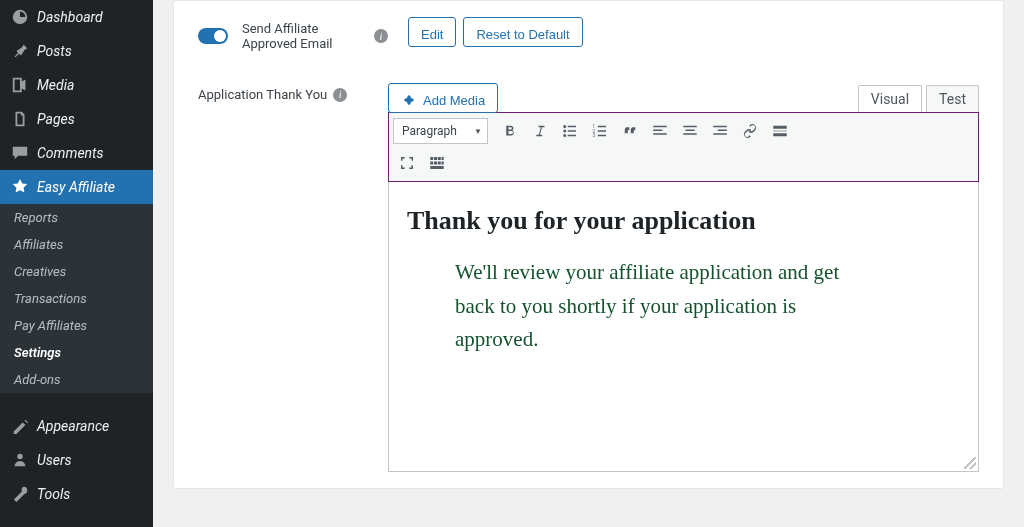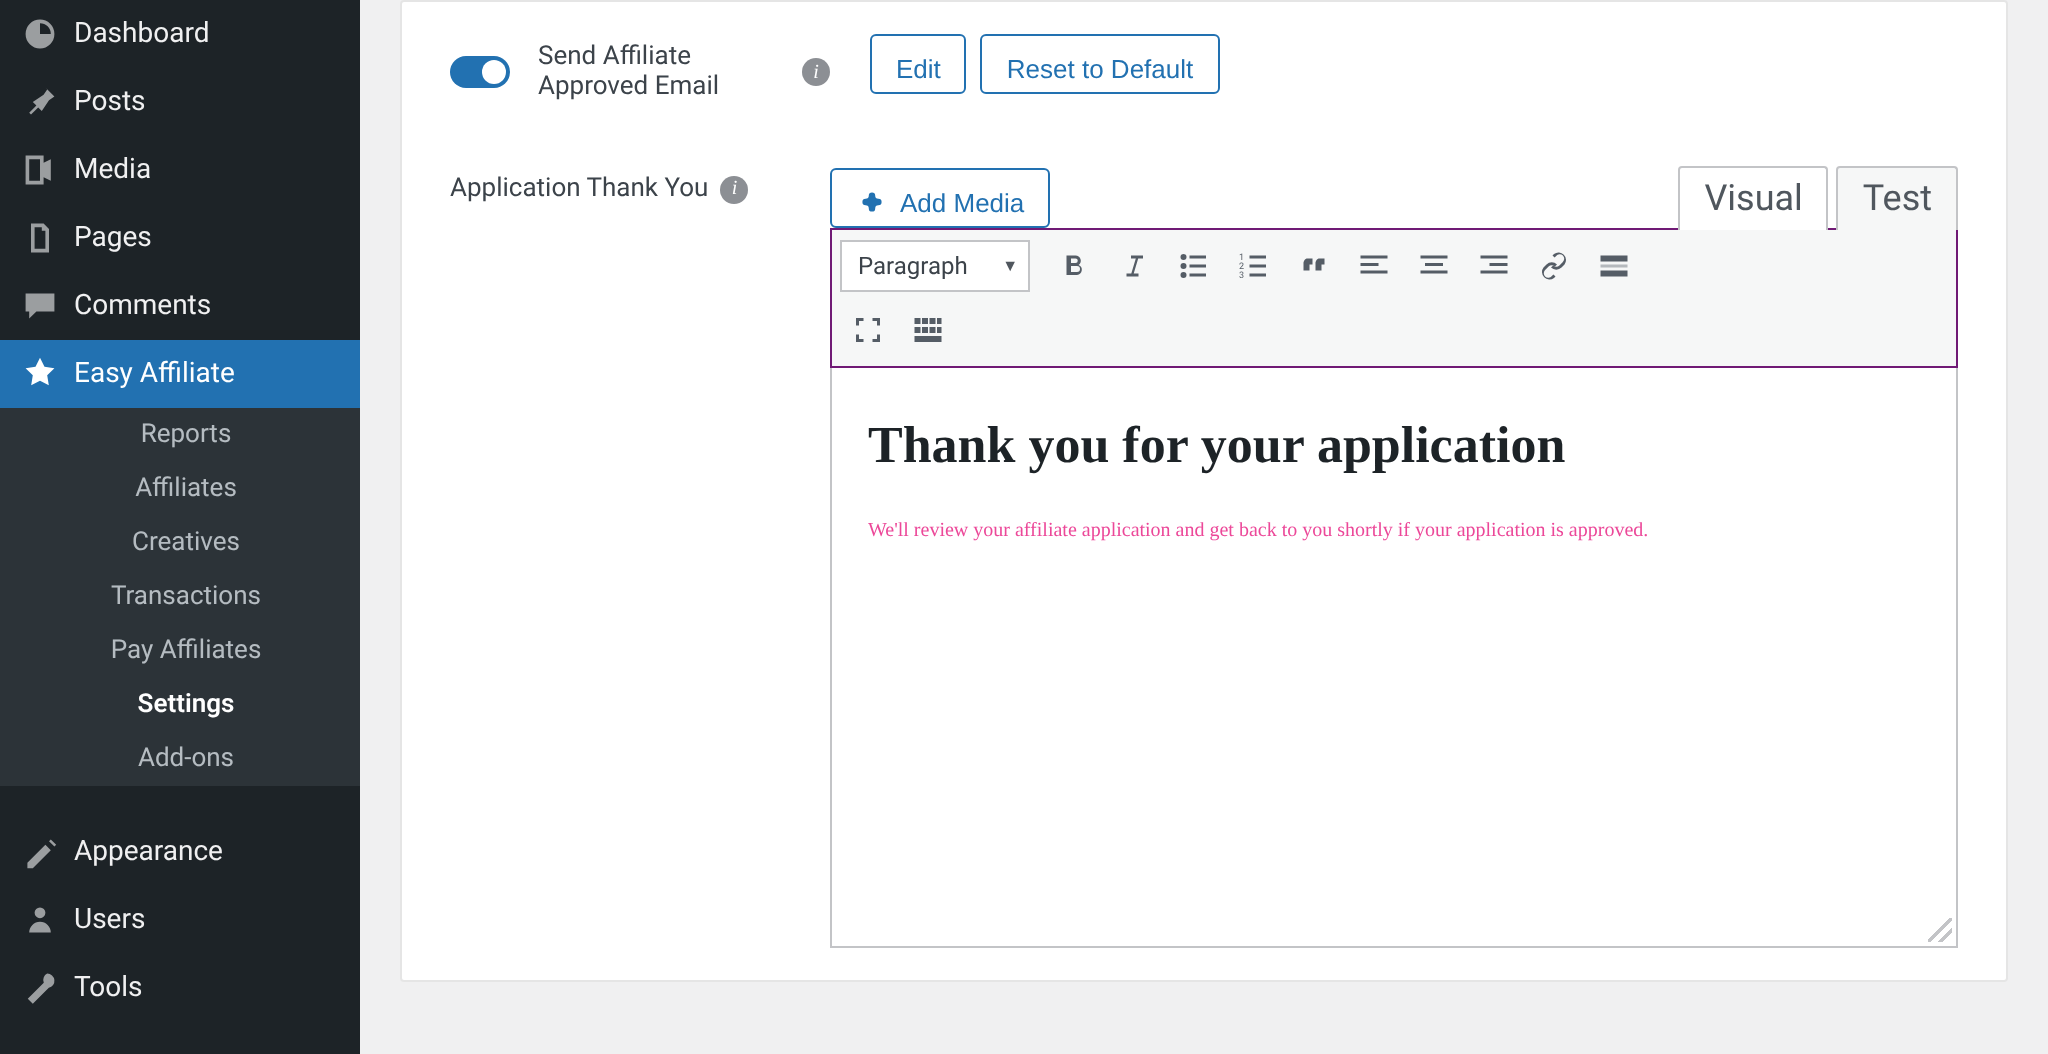--- a/index.html
+++ b/index.html
@@ -1,26 +1,27 @@
 <!DOCTYPE html>
 <html><head>
 <meta charset="utf-8">
 <style>
   * { box-sizing: border-box; margin: 0; padding: 0; }
   html, body { height: 100%; font-family: -apple-system, BlinkMacSystemFont, "Segoe UI", Roboto, sans-serif; font-size: 13px; color: #3c434a; }
   body { display: flex; }
 
   
   .sidebar {
-    width: 180px;
+    width: 153px;
     background: #1d2327;
     color: #f0f0f1;
     flex-shrink: 0;
     position: relative;
     overflow: visible;
+    font-style: italic;
   }
   .sidebar-item {
     display: flex;
     align-items: center;
     padding: 7px 8px 7px 10px;
     font-size: 14px;
     cursor: pointer;
     color: #f0f0f1;
     position: relative;
   }
@@ -50,21 +51,20 @@
     border-right: 8px solid #f0f0f1;
   }
   .sidebar-sub {
     background: #2c3338;
   }
   .sidebar-sub-item {
     padding: 6px 8px 6px 14px;
     font-size: 13px;
     color: rgba(240,246,252,.7);
     cursor: pointer;
-    text-align: center;
   }
   .sidebar-sub-item.current {
     color: #fff;
     font-weight: 600;
   }
   .sidebar-divider { height: 16px; background: #1d2327; }
 
   
   .main {
     flex: 1;
@@ -141,21 +141,21 @@
   .editor-wrap { width: 100%; }
   .editor-top {
     display: flex; align-items: center; justify-content: space-between;
     margin-bottom: -1px;
   }
   .editor-tabs { display:flex; gap:4px; }
   .editor-tab {
     border: 1px solid #c3c4c7;
     border-bottom: none;
     padding: 5px 12px;
-    font-size: 18px;
+    font-size: 14px;
     background: #f6f7f7;
     color: #50575e;
     cursor: pointer;
     border-radius: 2px 2px 0 0;
   }
   .editor-tab.active { background: #fff; }
 
   .toolbar {
     border: 1px solid #701a75;
     background: #f6f7f7;
@@ -199,24 +199,25 @@
   }
   .editor-body h2 {
     font-family: Georgia, "Times New Roman", serif;
     font-size: 26px;
     font-weight: 700;
     color: #1d2327;
     margin-bottom: 20px;
   }
   .editor-body p {
     font-family: Georgia, "Times New Roman", serif;
-    font-size: 10px;
-    color: #ec4899;
+    font-size: 21px;
+    color: #14532d;
     line-height: 1.6;
     max-width: 400px;
+    margin-left: 48px;
   }
   .resize-handle {
     position:absolute; right:2px; bottom:2px;
     width:12px; height:12px;
     background:
       linear-gradient(135deg, transparent 0 45%, #c3c4c7 45% 55%, transparent 55% 70%, #c3c4c7 70% 80%, transparent 80%);
     cursor: nwse-resize;
   }
 </style>
 </head>

